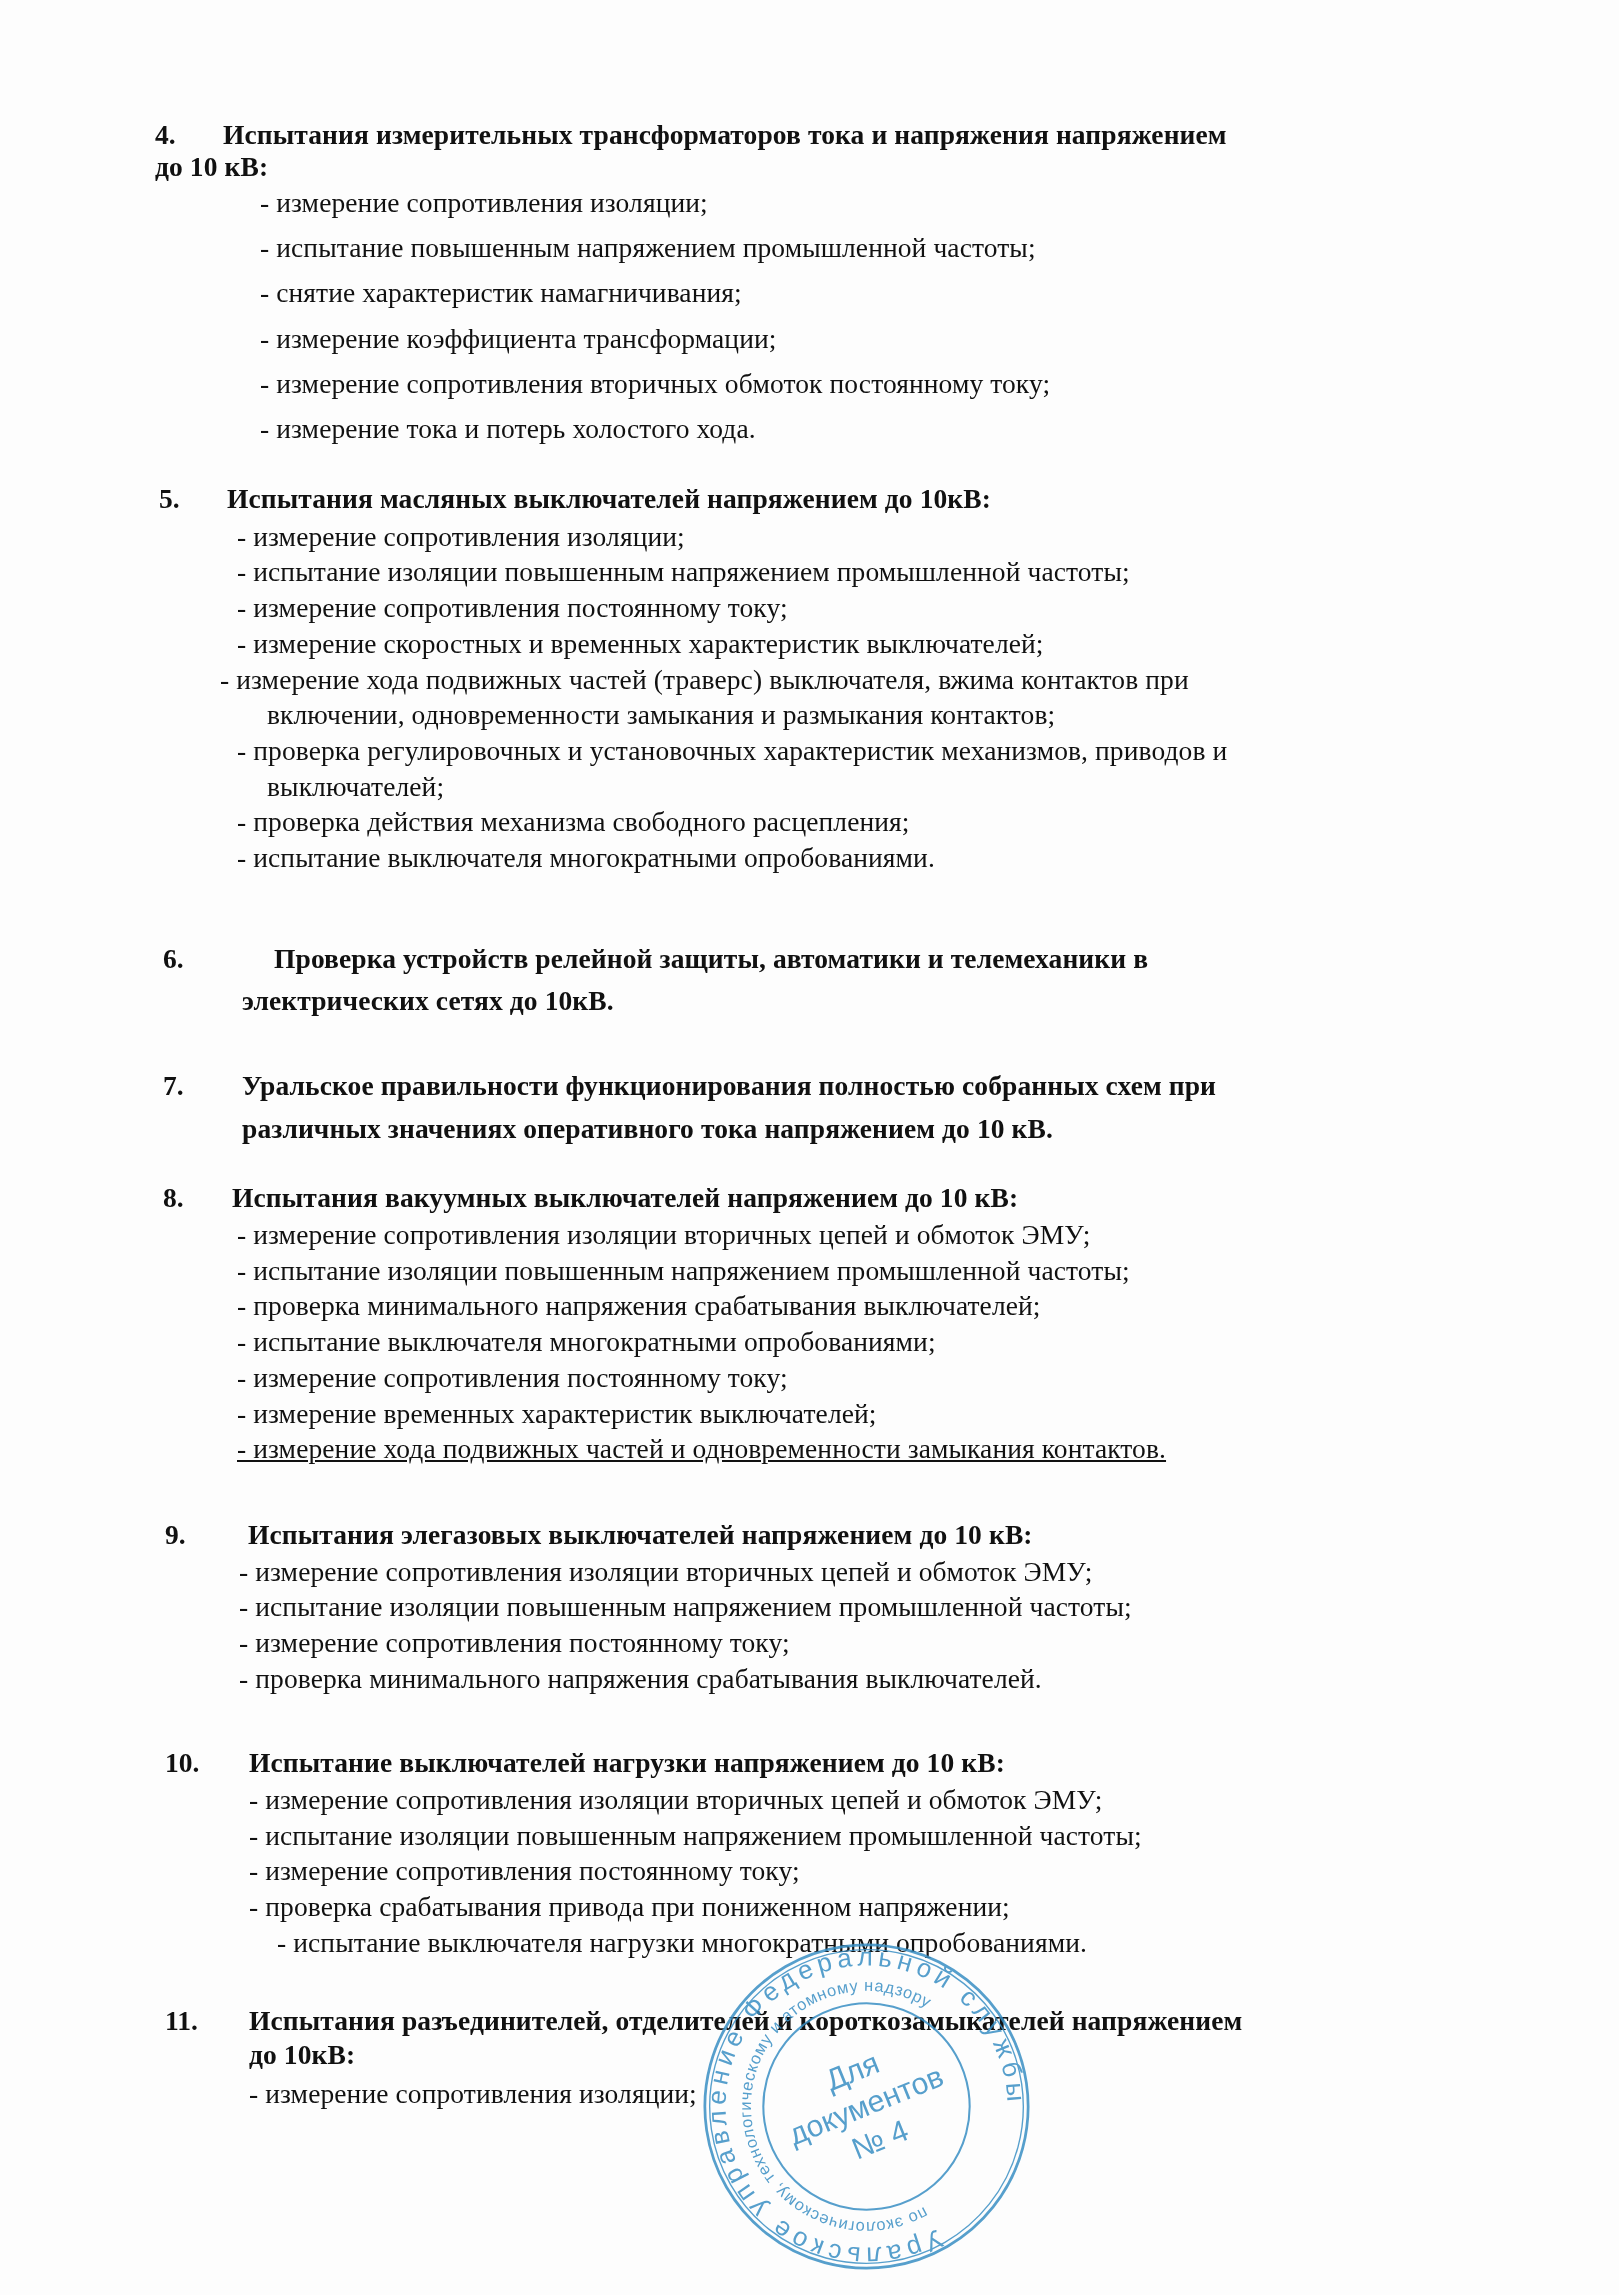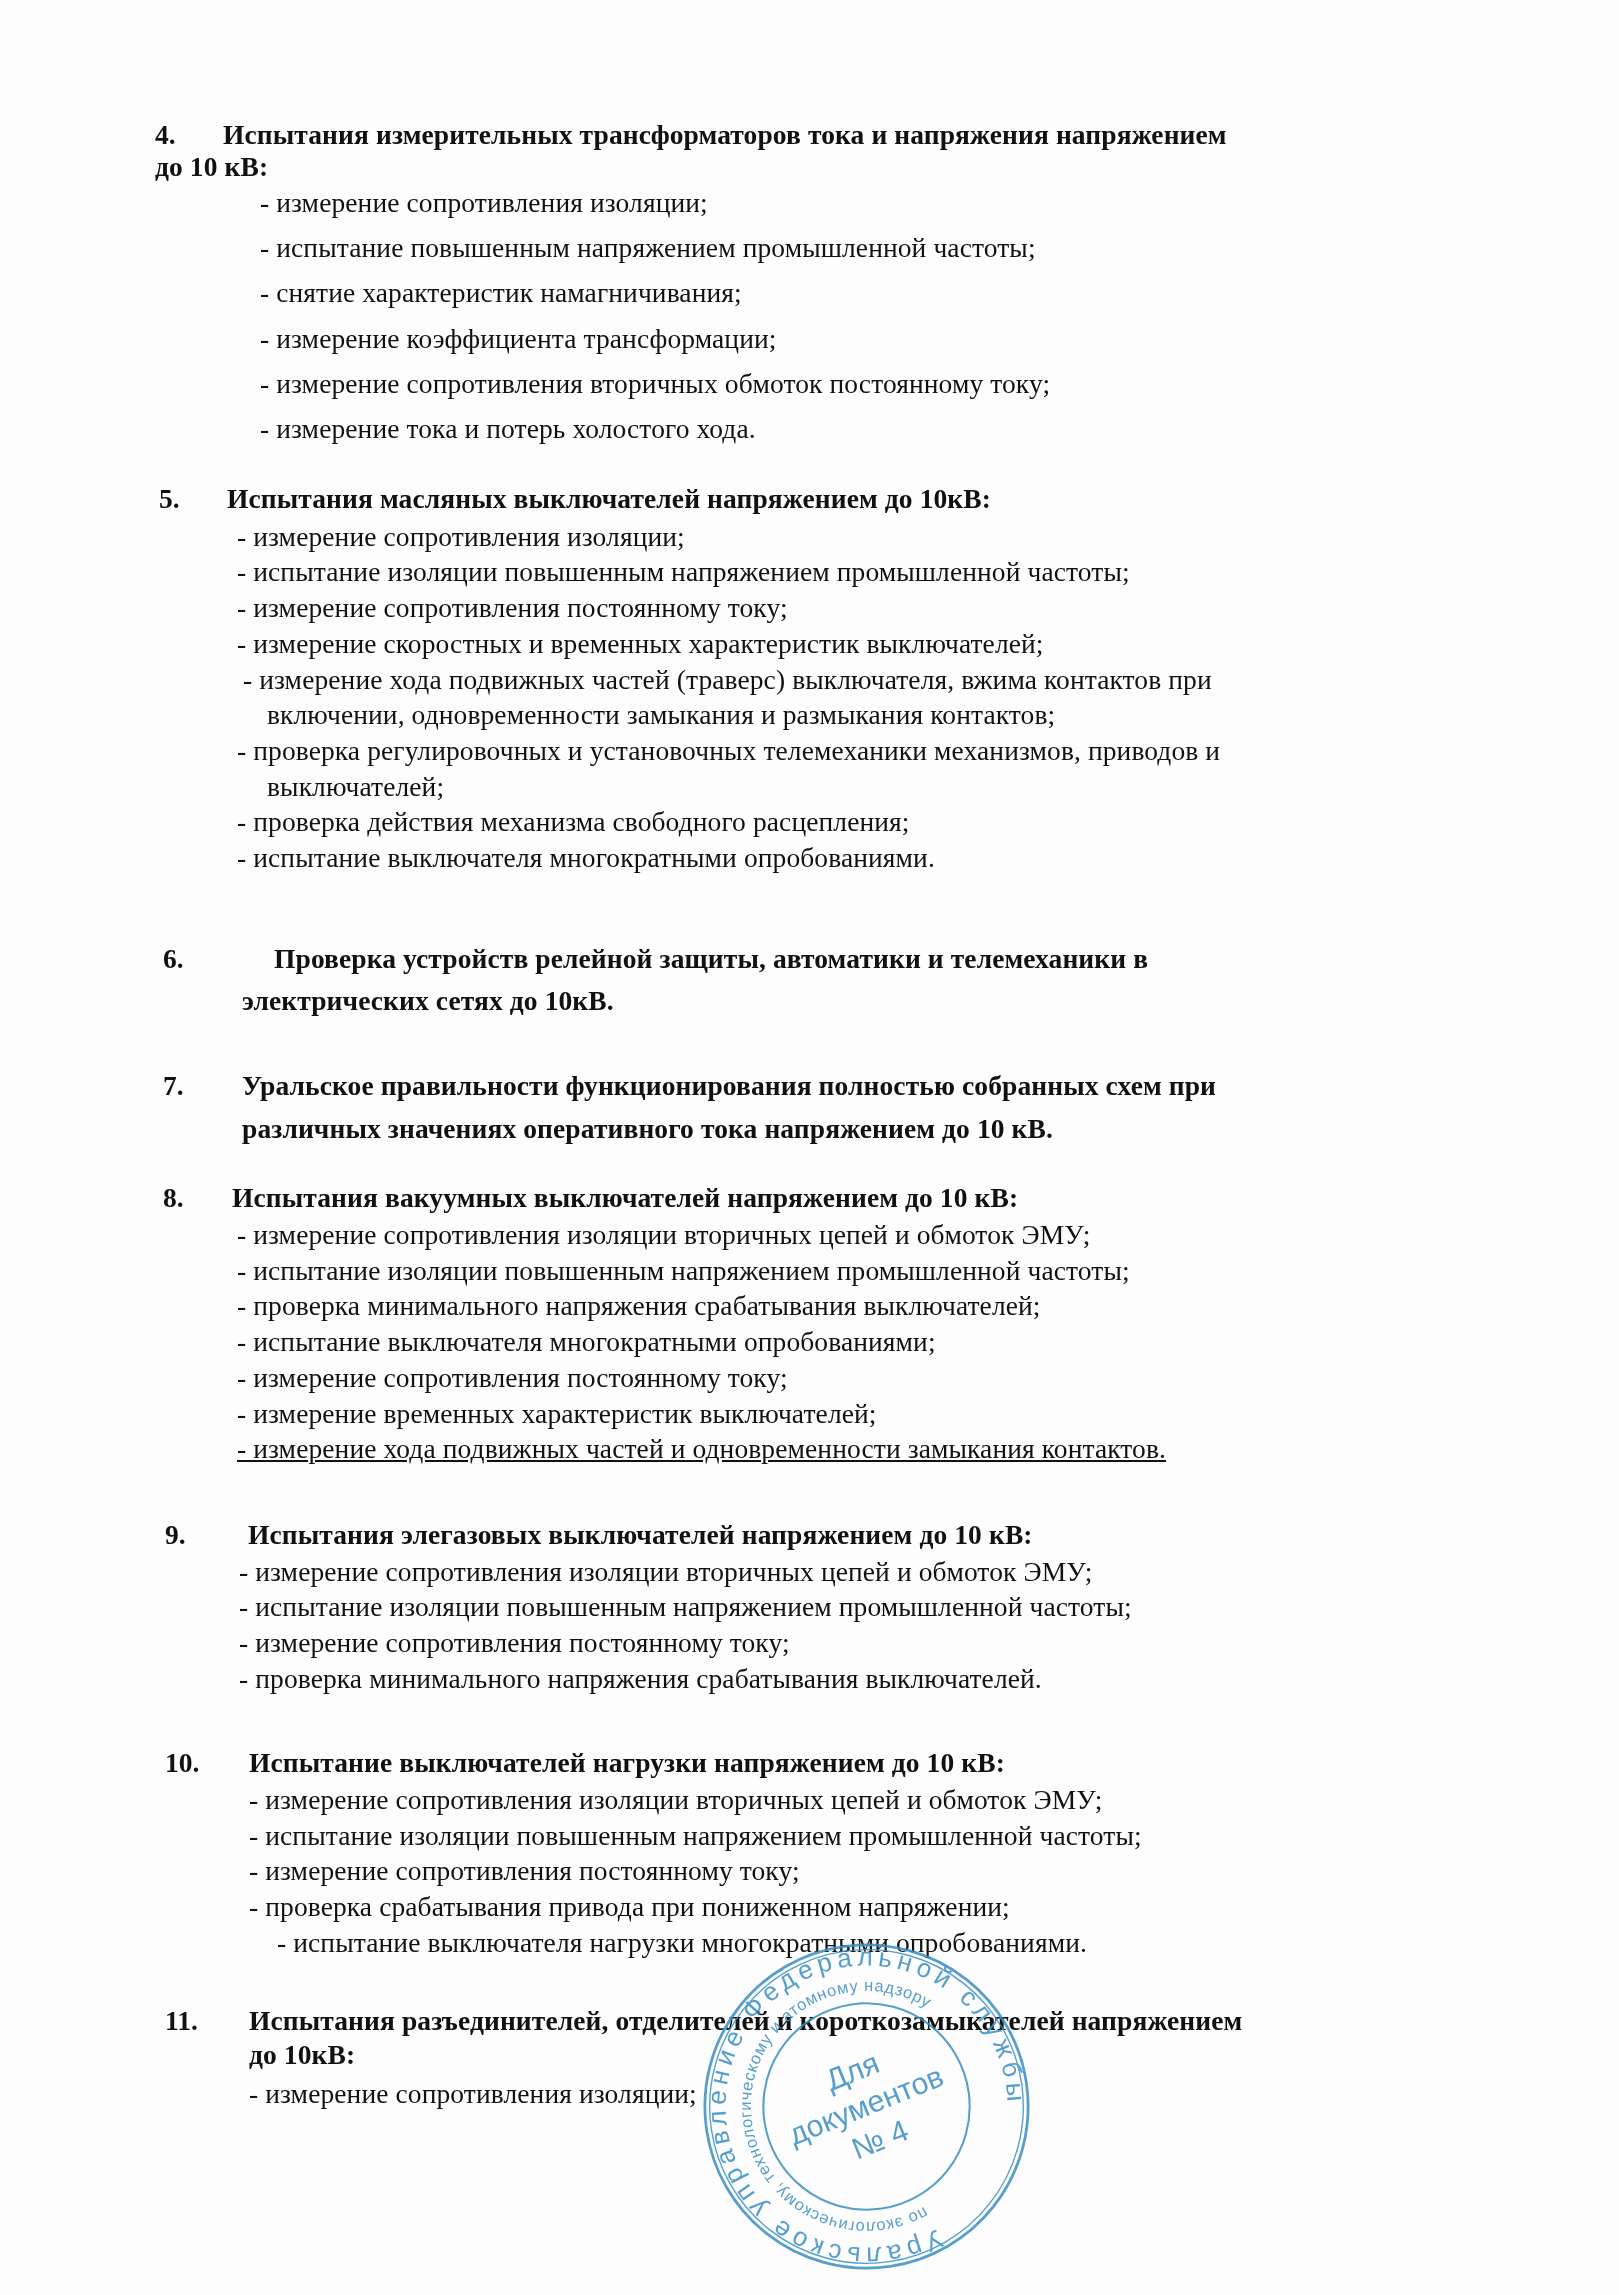--- a/index.html
+++ b/index.html
@@ -29,23 +29,23 @@
     <span class="line" style="left:260px; top:412px;">- измерение тока и потерь холостого хода.</span>
   </section>
 
   <section>
     <span class="num" style="left:159px; top:482px;">5.</span>
     <span class="line bold" style="left:227px; top:482px;">Испытания масляных выключателей напряжением до 10кВ:</span>
     <span class="line" style="left:237px; top:520px;">- измерение сопротивления изоляции;</span>
     <span class="line" style="left:237px; top:555px;">- испытание изоляции повышенным напряжением промышленной частоты;</span>
     <span class="line" style="left:237px; top:591px;">- измерение сопротивления постоянному току;</span>
     <span class="line" style="left:237px; top:627px;">- измерение скоростных и временных характеристик выключателей;</span>
-    <span class="line" style="left:243px; top:663px;">- измерение хода подвижных частей (траверс) выключателя, вжима контактов при</span>
+    <span class="line" style="left:220px; top:663px;">- измерение хода подвижных частей (траверс) выключателя, вжима контактов при</span>
     <span class="line" style="left:267px; top:698px;">включении, одновременности замыкания и размыкания контактов;</span>
-    <span class="line" style="left:237px; top:734px;">- проверка регулировочных и установочных телемеханики механизмов, приводов и</span>
+    <span class="line" style="left:237px; top:734px;">- проверка регулировочных и установочных характеристик механизмов, приводов и</span>
     <span class="line" style="left:267px; top:770px;">выключателей;</span>
     <span class="line" style="left:237px; top:805px;">- проверка действия механизма свободного расцепления;</span>
     <span class="line" style="left:237px; top:841px;">- испытание выключателя многократными опробованиями.</span>
   </section>
 
   <section>
     <span class="num" style="left:163px; top:942px;">6.</span>
     <span class="line bold" style="left:242px; top:942px;margin-left:32px;">Проверка устройств релейной защиты, автоматики и телемеханики в</span>
     <span class="line bold" style="left:242px; top:984px;">электрических сетях до 10кВ.</span>
   </section>

